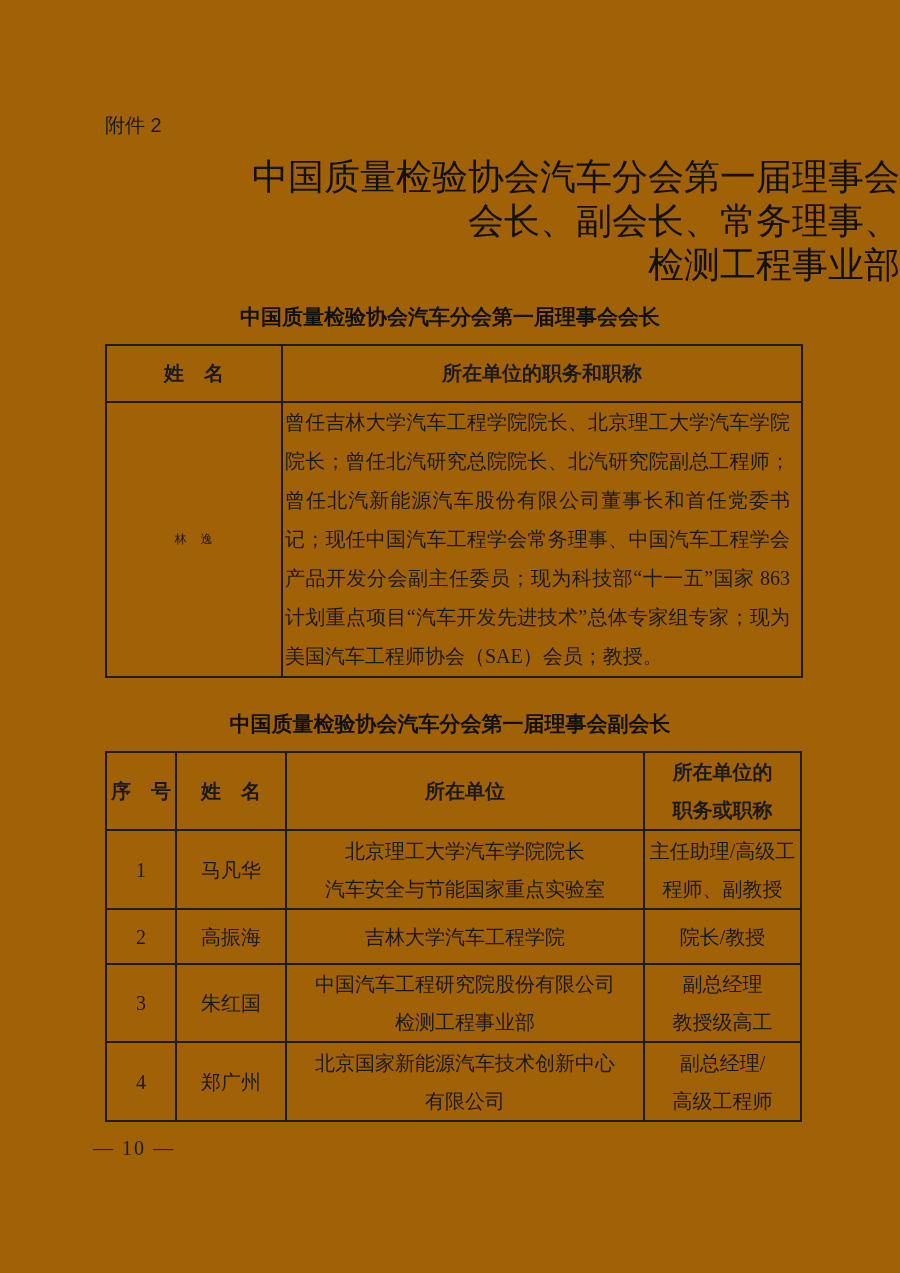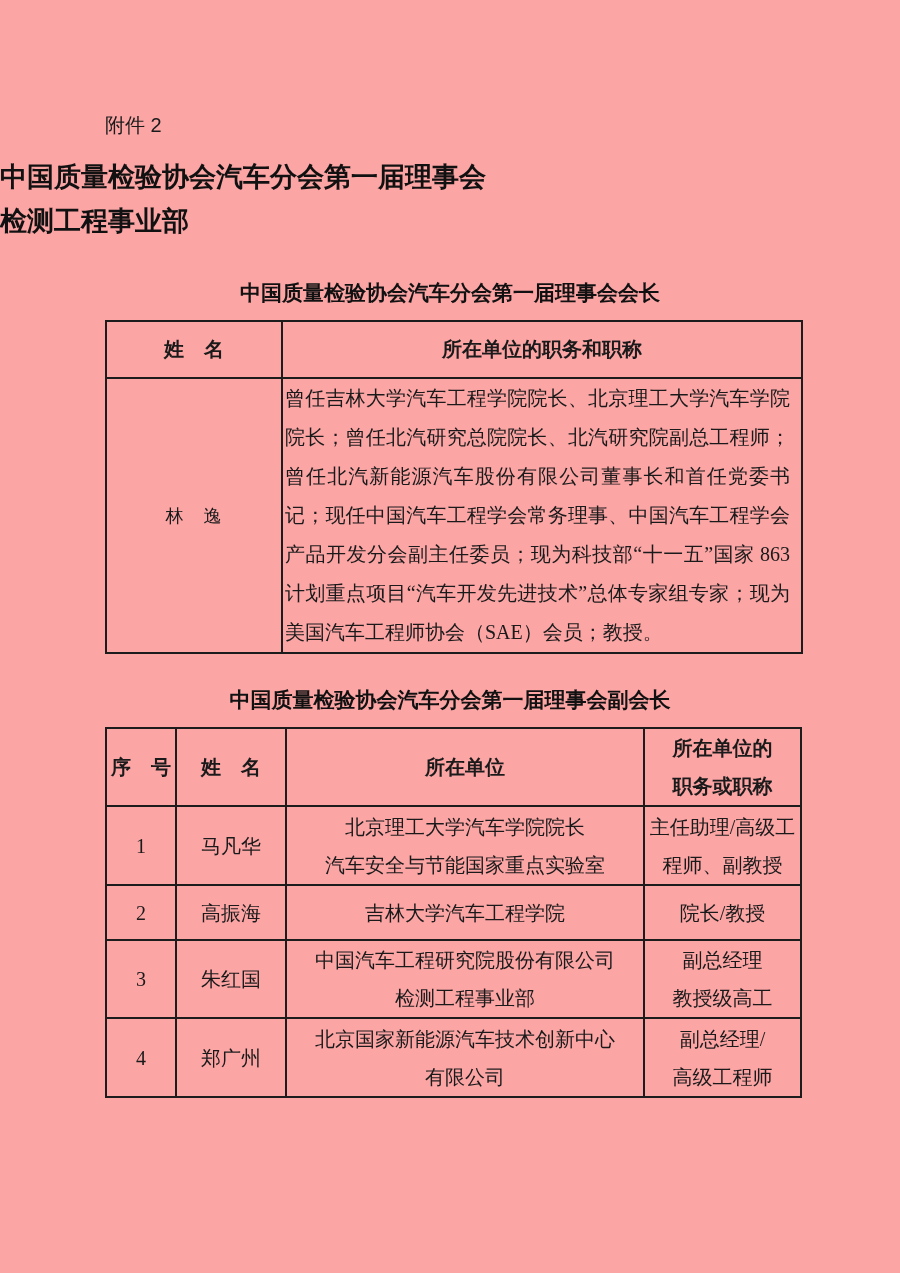--- a/index.html
+++ b/index.html
@@ -1,49 +1,49 @@
 <!DOCTYPE html>
 <html><head>
 <meta charset="utf-8">
 <style>
   * { margin: 0; padding: 0; box-sizing: border-box; }
   html, body { background: #ffffff; }
   .doc {
     position: relative;
     width: 900px;
     height: 1273px;
-    background: #fca5a5;
+    background: #a16207;
     color: #1a1a1a;
     font-family: "Liberation Serif", serif;
     overflow: hidden;
   }
   .attachment {
     padding-top: 112px;
     margin-left: 105px;
     font-family: "Liberation Sans", sans-serif;
     font-size: 20px;
     color: #1a1a1a;
   }
   .main-title {
     margin-top: 16px;
-    text-align: left;
+    text-align: right;
     font-family: "Liberation Sans", sans-serif;
-    font-weight: bold;
-    font-size: 27px;
+    font-weight: normal;
+    font-size: 36px;
     line-height: 44px;
     color: #111;
   }
   .section-heading {
     text-align: center;
     font-family: "Liberation Sans", sans-serif;
     font-weight: bold;
     font-size: 21px;
     color: #111;
   }
-  .sh1 { margin-top: 36px; }
+  .sh1 { margin-top: 16px; }
   .sh2 { margin-top: 32px; }
   table {
     border-collapse: collapse;
     table-layout: fixed;
     margin-left: 105px;
   }
   .t1 { margin-top: 13px; width: 696px; }
   .t2 { margin-top: 13px; width: 695px; }
   th, td {
     border: 2px solid #1c1c1c;
@@ -52,21 +52,21 @@
     text-align: center;
     vertical-align: middle;
   }
   th {
     font-family: Liberation Serif, serif;
     font-weight: bold;
     font-size: 20px;
   }
   .t1 .hdr { height: 57px; }
   .t1 .name-cell {
-    font-size: 18px;
+    font-size: 12px;
     letter-spacing: 1px;
   }
   .t1 .desc-cell {
     text-align: justify;
     text-align-last: left;
     font-size: 20px;
     line-height: 39px;
     padding: 0 11px 0 2px;
   }
   .t2 .hdr { height: 71px; line-height: 33px; }
@@ -86,20 +86,21 @@
 </style>
 </head>
 <body>
 
 <div class="doc">
 
   <div class="attachment">附件 2</div>
 
   <div class="main-title">
     <div>中国质量检验协会汽车分会第一届理事会</div>
+    <div>会长、副会长、常务理事、</div>
     <div>检测工程事业部</div>
   </div>
 
   <div class="section-heading sh1">中国质量检验协会汽车分会第一届理事会会长</div>
 
   <table class="t1">
     <colgroup>
       <col style="width:176px">
       <col style="width:520px">
     </colgroup>
@@ -157,14 +158,15 @@
       <td>4</td>
       <td>郑广州</td>
       <td class="ml">北京国家新能源汽车技术创新中心
 有限公司</td>
       <td class="ml">副总经理/
 高级工程师</td>
     </tr>
   </tbody>
     </table>
 
+  <div class="pageno">— 10 —</div>
 
 </div>
 
 </body></html>

